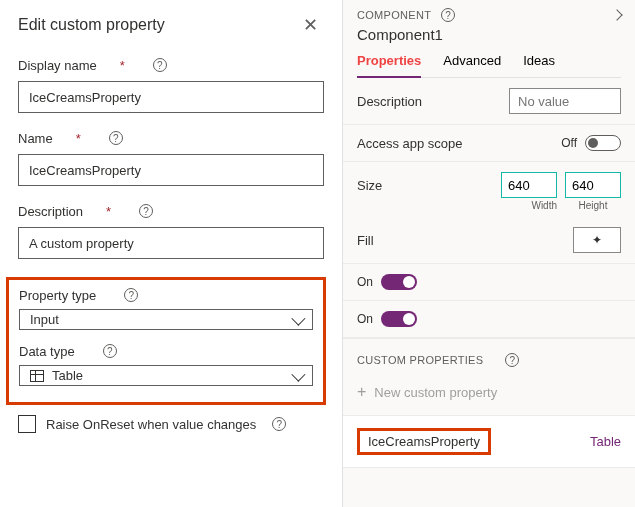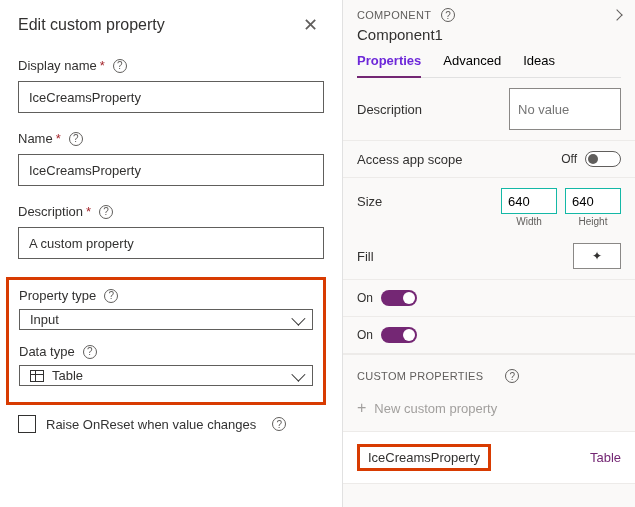--- a/index.html
+++ b/index.html
@@ -39,22 +39,21 @@
     color: #323130;
   }
   .close-x {
     color: #605e5c;
     font-size: 18px;
     cursor: pointer;
     padding: 2px 6px;
   }
   .field-label {
     display: flex;
-    align-items: center;
-    gap: 2px;
+    gap: 22px;
     margin-bottom: 8px;
     font-size: 13px;
     color: #323130;
   }
   .req { color: #a4262c; margin-left: 1px; }
   .help-icon {
     display: inline-flex;
     align-items: center;
     justify-content: center;
     width: 14px;
@@ -163,48 +162,48 @@
     padding-left: 0;
     border-bottom: 1px solid #e1e1e1;
   }
   .tab {
     padding: 0 0 8px 0;
     font-size: 13px;
     color: #000000;
     cursor: pointer;
   }
   .tab.active {
-    color: #6d28d9;
+    color: #ef4444;
     font-weight: 600;
     border-bottom: 2px solid #742774;
     margin-bottom: -1px;
   }
   .prop-list { }
   .prop-row {
     display: flex;
     align-items: center;
     justify-content: space-between;
     padding: 10px 14px;
     border-bottom: 1px solid #edebe9;
     font-size: 13px;
   }
   .prop-row .k { color: #323130; }
   .val-input {
     width: 112px;
-    height: 42px;
+    height: 26px;
     border: 1px solid #8a8886;
     padding: 0 8px;
     font-size: 13px;
     color: #605e5c;
     background: #fff;
   }
   .size-inputs { display: flex; gap: 8px; }
   .size-inputs input { width: 56px; height: 26px; border: 1px solid #14b8a6; padding: 0 6px; font-size: 13px; }
   .size-labels { display: flex; gap: 8px; justify-content: flex-end; padding: 0 14px 6px 0; font-size: 10px; color: #605e5c; }
-  .size-labels span:first-child { width: 56px; text-align: center; }
+  .size-labels span:first-child { width: 56px; text-align: right; }
   .size-labels span:last-child { width: 56px; text-align: center; }
   .fill-swatch {
     width: 48px;
     height: 26px;
     border: 1px solid #8a8886;
     background: #fff;
     display: flex;
     align-items: center;
     justify-content: center;
     cursor: pointer;

